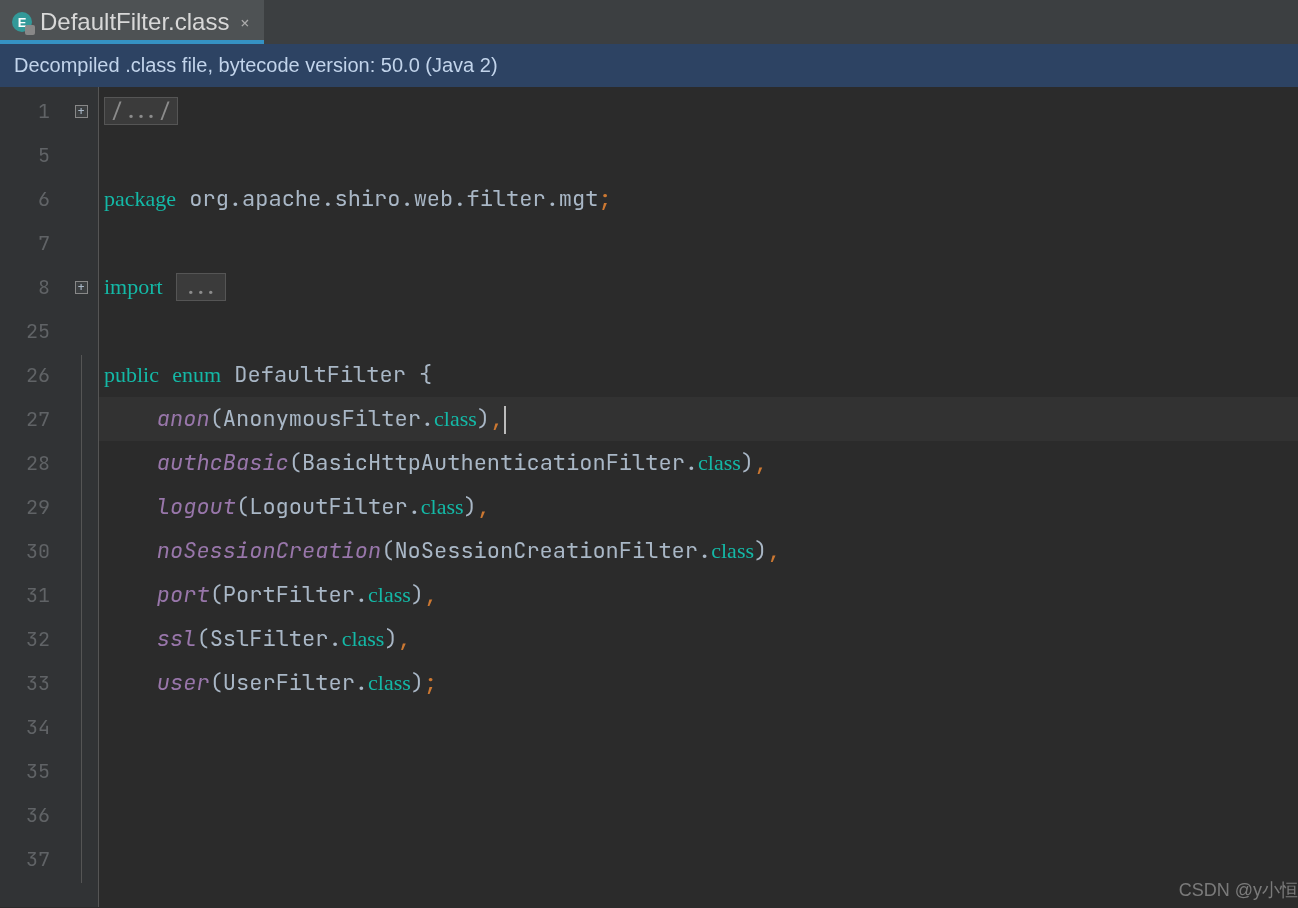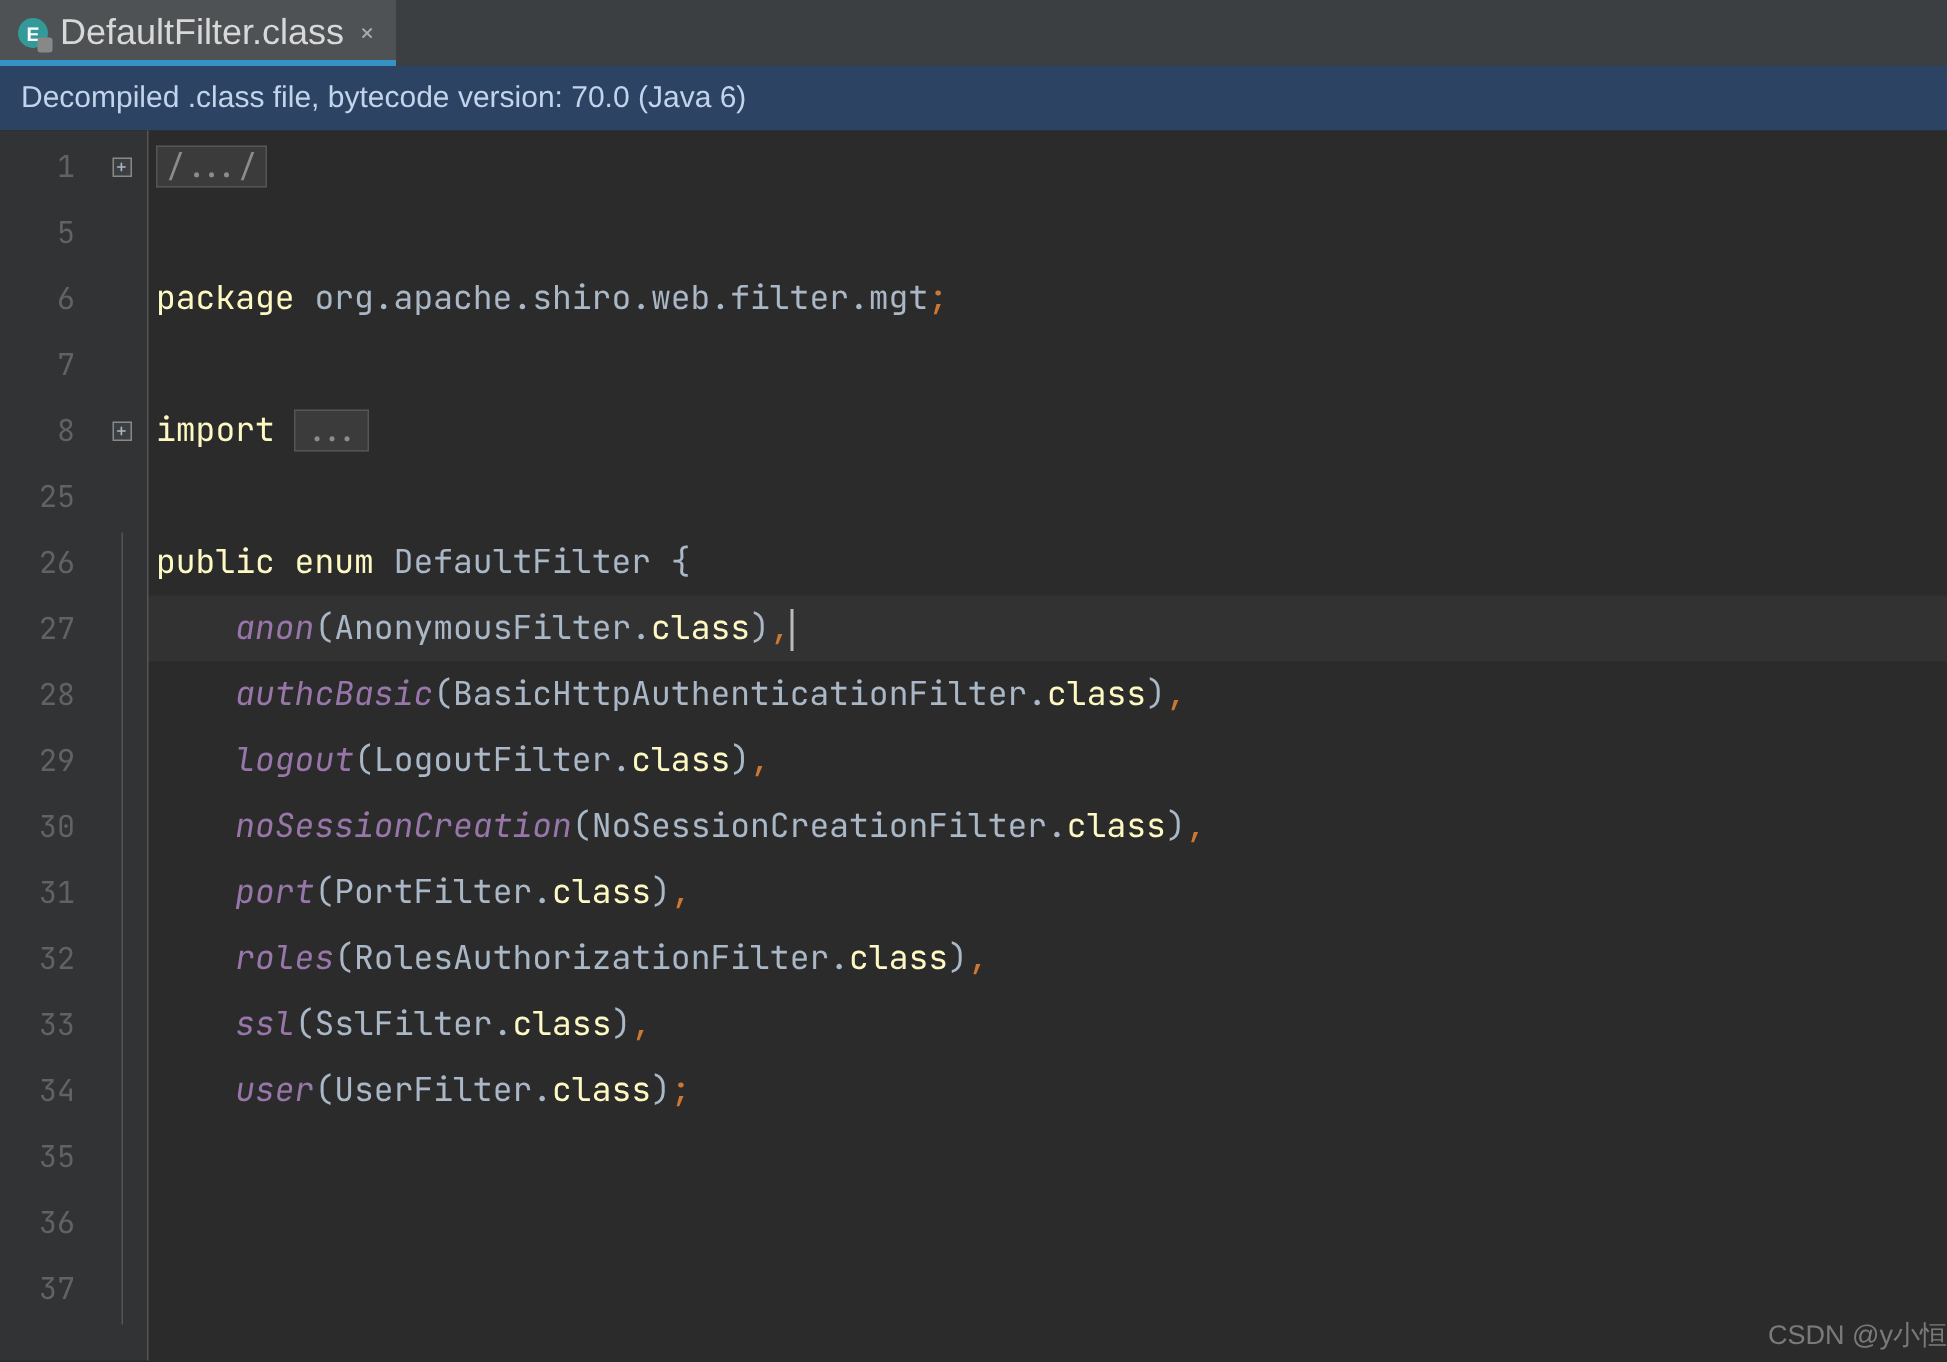--- a/index.html
+++ b/index.html
@@ -141,21 +141,21 @@
   .caret {
     display: inline-block;
     width: 2px;
     height: 28px;
     background: #bbbbbb;
     vertical-align: middle;
     margin-left: 1px;
   }
 
   
-  .kw { color: #fef9c3; }
+  .kw { color: #14b8a6; font-family: Liberation Serif, serif; }
   .ident { color: #a9b7c6; }
   .enum-const { color: #9876aa; font-style: italic; }
   .punc { color: #a9b7c6; }
   .dot { color: #a9b7c6; }
   .sep { color: #cc7832; }
   .fold-box {
     background: #3b3b3b;
     border: 1px solid #555;
     color: #8c8c8c;
     padding: 0 6px;
@@ -186,21 +186,21 @@
 
 <div class="tab-bar">
   <div class="tab active">
     <span class="file-icon">E</span>
     <span class="tab-label">DefaultFilter.class</span>
     <span class="close">×</span>
   </div>
 </div>
 
 <div class="banner">
-  <span>Decompiled .class file, bytecode version: 70.0 (Java 6)</span>
+  <span>Decompiled .class file, bytecode version: 50.0 (Java 2)</span>
 </div>
 
 <div class="editor">
   <div class="gutter" id="gutter">
       <div class="ln">1</div>
       <div class="ln">5</div>
       <div class="ln">6</div>
       <div class="ln">7</div>
       <div class="ln">8</div>
       <div class="ln">25</div>
@@ -251,19 +251,18 @@
       <div class="row"><span class="kw">package</span> <span class="ident">org.apache.shiro.web.filter.mgt</span><span class="sep">;</span></div>
       <div class="row"></div>
       <div class="row"><span class="kw">import</span> <span class="fold-box">...</span></div>
       <div class="row"></div>
       <div class="row"><span class="kw">public</span> <span class="kw">enum</span> <span class="ident">DefaultFilter</span> <span class="punc">{</span></div>
       <div class="row current">    <span class="enum-const">anon</span><span class="punc">(</span><span class="ident">AnonymousFilter</span><span class="dot">.</span><span class="kw">class</span><span class="punc">)</span><span class="sep">,</span><span class="caret"></span></div>
       <div class="row">    <span class="enum-const">authcBasic</span><span class="punc">(</span><span class="ident">BasicHttpAuthenticationFilter</span><span class="dot">.</span><span class="kw">class</span><span class="punc">)</span><span class="sep">,</span></div>
       <div class="row">    <span class="enum-const">logout</span><span class="punc">(</span><span class="ident">LogoutFilter</span><span class="dot">.</span><span class="kw">class</span><span class="punc">)</span><span class="sep">,</span></div>
       <div class="row">    <span class="enum-const">noSessionCreation</span><span class="punc">(</span><span class="ident">NoSessionCreationFilter</span><span class="dot">.</span><span class="kw">class</span><span class="punc">)</span><span class="sep">,</span></div>
       <div class="row">    <span class="enum-const">port</span><span class="punc">(</span><span class="ident">PortFilter</span><span class="dot">.</span><span class="kw">class</span><span class="punc">)</span><span class="sep">,</span></div>
-      <div class="row">    <span class="enum-const">roles</span><span class="punc">(</span><span class="ident">RolesAuthorizationFilter</span><span class="dot">.</span><span class="kw">class</span><span class="punc">)</span><span class="sep">,</span></div>
       <div class="row">    <span class="enum-const">ssl</span><span class="punc">(</span><span class="ident">SslFilter</span><span class="dot">.</span><span class="kw">class</span><span class="punc">)</span><span class="sep">,</span></div>
       <div class="row">    <span class="enum-const">user</span><span class="punc">(</span><span class="ident">UserFilter</span><span class="dot">.</span><span class="kw">class</span><span class="punc">)</span><span class="sep">;</span></div>
     </div>
 </div>
 
 <div class="watermark">CSDN @y小恒</div>
 
 </body></html>

